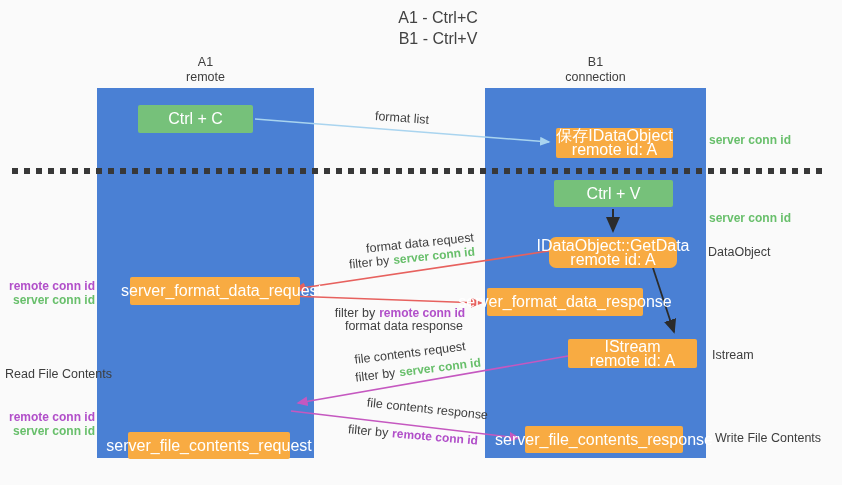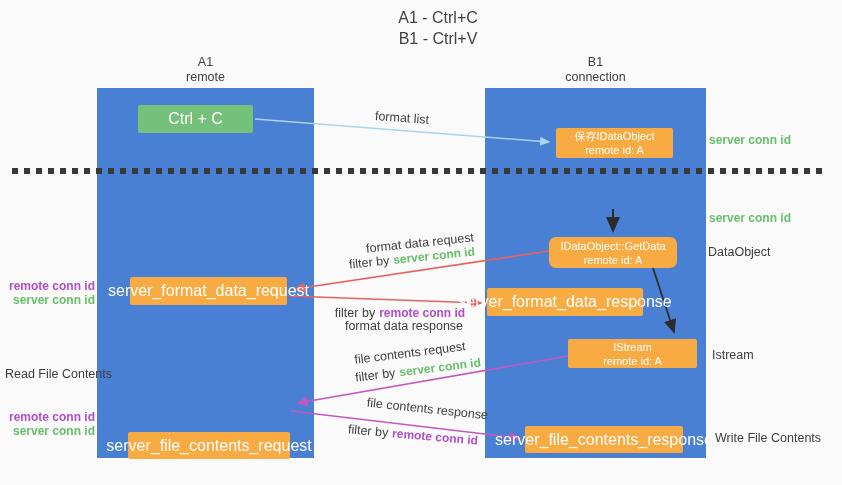--- a/index.html
+++ b/index.html
@@ -17,29 +17,29 @@
               font-size:12.5px;line-height:15px;}
   .hdr-left{left:97px;width:217px;}
   .hdr-right{left:485px;width:221px;}
 
   .dotted{position:absolute;left:12px;top:168px;width:812px;height:6px;
           background:repeating-linear-gradient(90deg,#383838 0 6px,transparent 6px 12px);}
 
   .box{position:absolute;display:flex;flex-direction:column;align-items:center;
        justify-content:center;color:#fff;text-align:center;border-radius:2px;
        font-size:16px;line-height:14px;}
-  .box.two{font-size:11px;}
+  .box.two{font-size:16px;}
   .green{background:#76c17a;}
   .orange{background:#f8ab42;}
 
   .b-ctrlc{left:138px;top:105px;width:115px;height:28px;}
   .b-save{left:556px;top:128px;width:117px;height:30px;}
   .b-ctrlv{left:554px;top:180px;width:119px;height:27px;}
   .b-getdata{left:549px;top:237px;width:128px;height:31px;border-radius:7px;}
-  .b-fmtreq{left:130px;top:277px;width:157px;height:28px;}
+  .b-fmtreq{left:130px;top:277px;width:157px;height:28px;padding-left:13px;}
   .b-fmtresp{left:487px;top:288px;width:156px;height:28px;}
   .b-istream{left:568px;top:339px;width:129px;height:29px;}
   .b-filereq{left:128px;top:393px;width:162px;height:27px;margin-top:39px;}
   .b-fileresp{left:525px;top:426px;width:158px;height:27px;}
 
   .lbl{position:absolute;font-size:12.5px;color:#3d3d3d;white-space:nowrap;}
   .bold{font-weight:bold;font-size:12px;}
   .tgreen{color:#68bf6b;}
   .tpurple{color:#b14fc9;}
 
@@ -101,20 +101,23 @@
 
   <div class="box green b-ctrlc">
     <span>Ctrl + C</span>
   </div>
 
   <div class="box orange two b-save">
     <span>保存IDataObject</span>
     <span>remote id: A</span>
   </div>
 
+  <div class="box green b-ctrlv">
+    <span>Ctrl + V</span>
+  </div>
 
   <div class="box orange two b-getdata">
     <span>IDataObject::GetData</span>
     <span>remote id: A</span>
   </div>
 
   <div class="box orange b-fmtreq">
     <span>server_format_data_request</span>
   </div>
 

